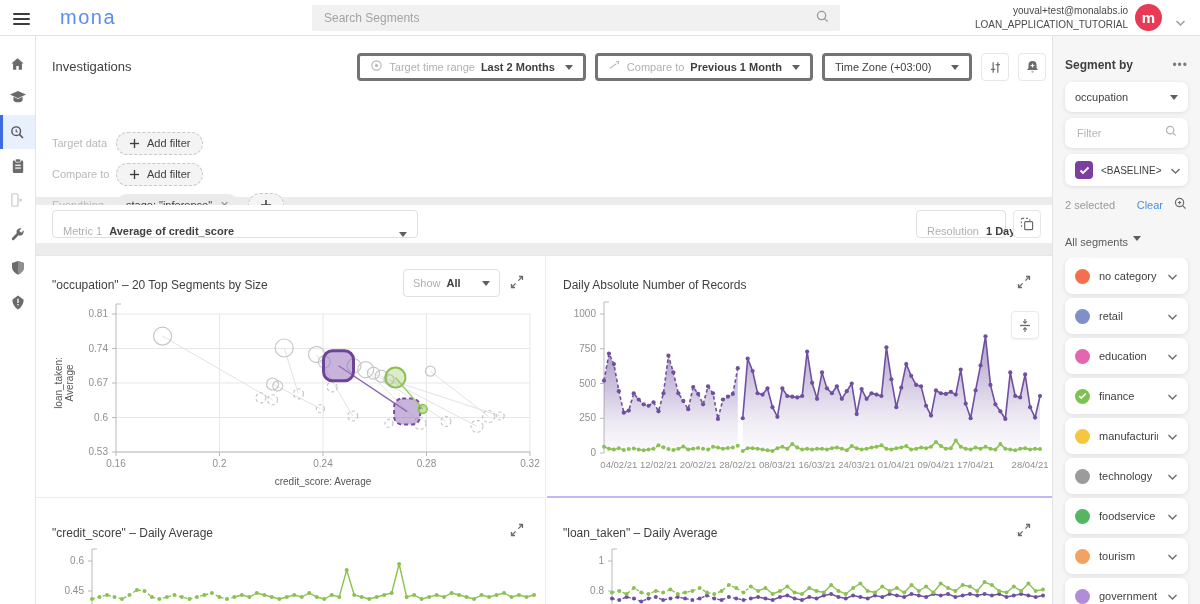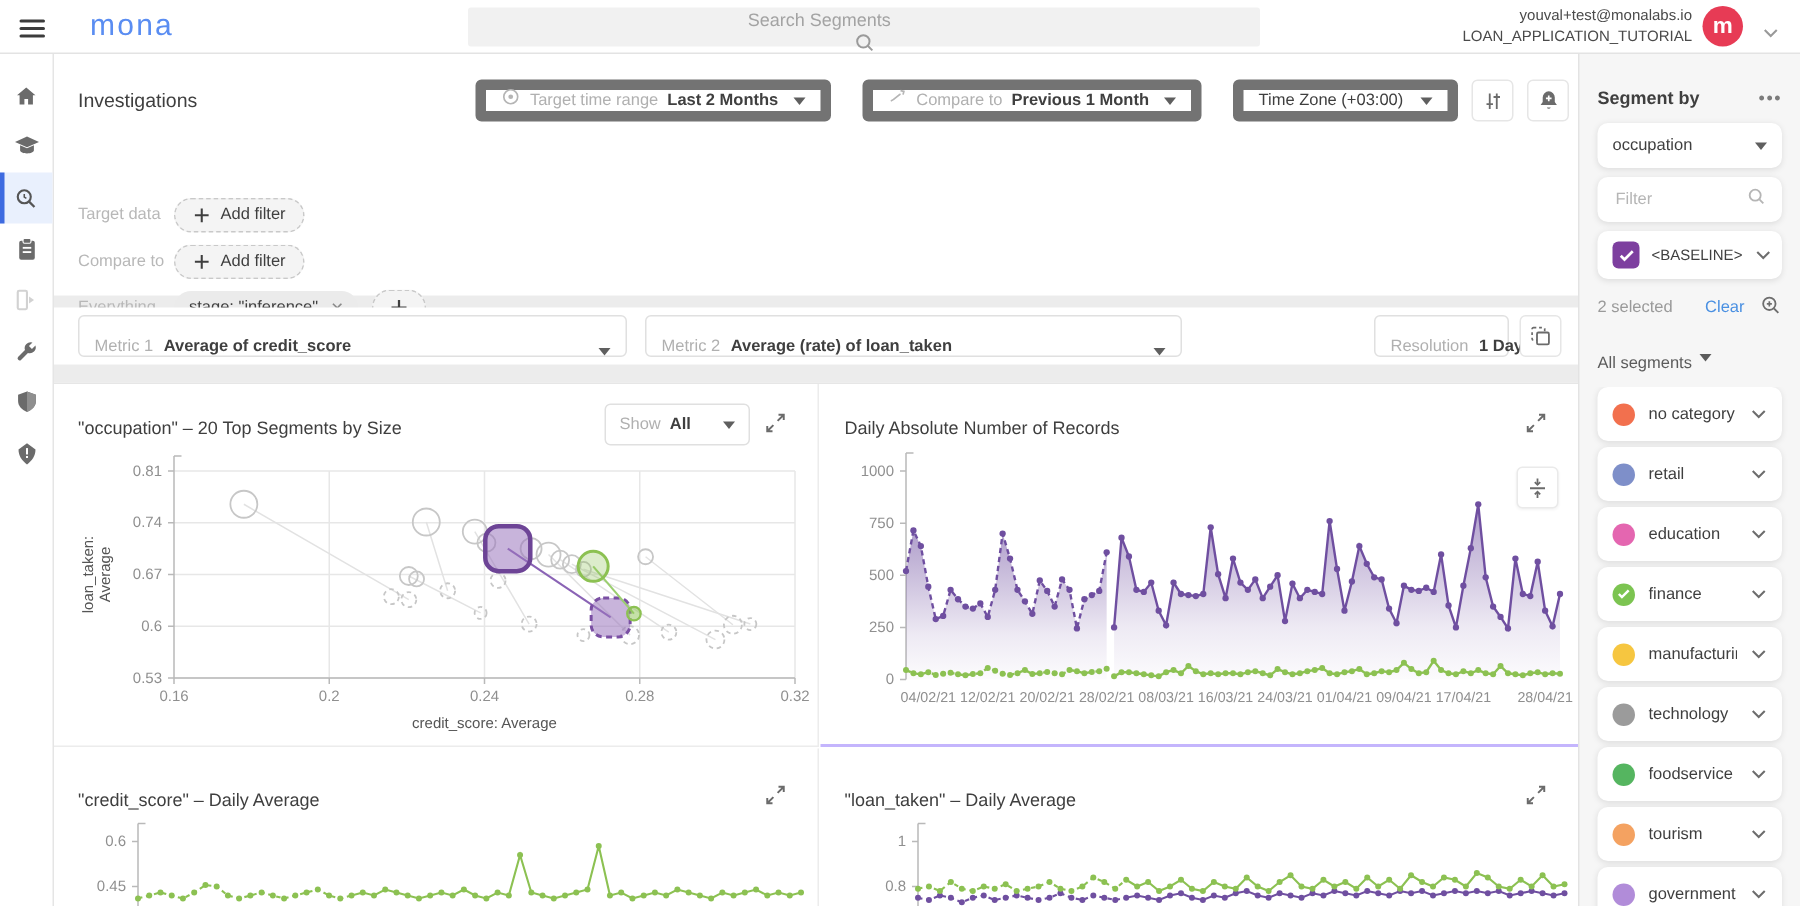--- a/index.html
+++ b/index.html
@@ -4,42 +4,42 @@
 <style>
   html,body{margin:0;padding:0;background:#dfdfdf;}
   *{box-sizing:border-box;font-family:"Liberation Sans",sans-serif;}
   .page{position:relative;width:1200px;height:604px;overflow:hidden;background:#ececec;}
 
   
   .topbar{position:absolute;top:0;left:0;width:1200px;height:36px;background:#fff;border-bottom:1px solid #e3e3e3;z-index:20;}
   .hamburger{position:absolute;left:13px;top:10px;width:17px;height:15px;cursor:pointer;}
   .hamburger span{display:block;height:2px;background:#3c3c3c;margin:3px 0;border-radius:1px;}
   .logo{position:absolute;left:60px;top:6px;font-size:20px;font-weight:500;color:#5a8df2;letter-spacing:1.5px;}
-  .searchbox{position:absolute;left:312px;top:5px;width:528px;height:26px;background:#f1f1f1;border-radius:2px;display:flex;align-items:center;padding:0 10px;flex-direction:column;}
+  .searchbox{position:absolute;left:312px;top:5px;width:528px;height:26px;background:#f1f1f1;border-radius:2px;display:flex;align-items:center;padding:0 10px;}
   .searchbox input{flex:1;border:none;background:transparent;outline:none;font-size:12px;color:#555;}
   .searchbox input::placeholder{color:#a3a3a3;}
   .userblock{position:absolute;right:72px;top:4px;text-align:right;}
   .user-email{font-size:10px;color:#4a4a4a;line-height:14px;}
   .user-context{font-size:10px;color:#4a4a4a;line-height:14px;}
   .avatar{position:absolute;right:38px;top:4px;width:27px;height:27px;border-radius:50%;background:#e73b55;color:#fff;font-size:15px;font-weight:600;display:flex;align-items:center;justify-content:center;cursor:pointer;}
   .avatar-caret{position:absolute;right:14px;top:13px;}
 
   
   .leftnav{position:absolute;top:36px;left:0;width:36px;bottom:0;background:#fff;border-right:1px solid #e5e5e5;z-index:10;padding-top:11px;}
   .nav-item{height:34px;display:flex;align-items:center;justify-content:center;position:relative;cursor:pointer;}
   .nav-item.active{background:#e9f0fd;}
   .nav-item.active::before{content:"";position:absolute;left:0;top:0;bottom:0;width:3px;background:#3e6be0;}
 
   
   .main{position:absolute;left:36px;top:36px;width:1016px;bottom:0;background:#ececec;}
   .sec-filters{position:absolute;top:0;left:0;right:0;height:161px;background:#fff;}
   .page-title{position:absolute;left:16px;top:23px;font-size:13px;font-weight:400;color:#3f3f3f;}
 
   .hdr-controls{position:absolute;top:17px;right:6px;height:28px;display:flex;gap:9px;}
-  .dd-box{height:28px;border:7px solid #737373;border-radius:4px;background:#fff;display:flex;align-items:center;padding:0 10px;gap:6px;cursor:pointer;margin-left:12px;}
+  .dd-box{height:28px;border:3px solid #737373;border-radius:4px;background:#fff;display:flex;align-items:center;padding:0 10px;gap:6px;cursor:pointer;}
   .dd-label{font-size:11px;color:#b0b0b0;white-space:nowrap;}
   .dd-value{font-size:11px;color:#3f3f3f;font-weight:700;white-space:nowrap;}
   .caret{width:0;height:0;border-left:4px solid transparent;border-right:4px solid transparent;border-top:5px solid #5f5f5f;margin-left:4px;}
   .icon-btn{width:28px;height:28px;border:1px solid #e6e6e6;border-radius:4px;background:#fff;display:flex;align-items:center;justify-content:center;cursor:pointer;}
 
   .filter-row{position:absolute;left:16px;height:24px;display:flex;align-items:center;}
   .filter-row .row-label{width:64px;font-size:11px;color:#b8b8b8;}
   .pill-btn{height:23px;border:1px dashed #c9c9c9;border-radius:12px;background:#f4f4f4;display:flex;align-items:center;padding:0 12px;gap:7px;font-size:11px;color:#3f3f3f;font-weight:500;cursor:pointer;}
   .chip{height:23px;border-radius:12px;background:#ebebeb;display:flex;align-items:center;padding:0 10px;gap:8px;font-size:11px;color:#3f3f3f;font-weight:500;}
   .chip .x{color:#8a8a8a;font-size:11px;cursor:pointer;}
@@ -251,26 +251,20 @@
               <line x1="1" y1="6" x2="11" y2="6" stroke="#3f3f3f" stroke-width="1.5"></line>
             </svg>
         </div>
       </div>
     </div>
 
     <div class="metric-row">
       <div class="metric-box" style="left:16px;width:366px;">
         <span class="dd-label">Metric 1</span>
         <span class="dd-value">Average of credit_score</span>
-        <span class="spacer"></span>
-          <span class="caret"></span>
-      </div>
-      <div class="metric-box" style="left:394px;width:358px;">
-        <span class="dd-label">Metric 2</span>
-        <span class="dd-value">Average (rate) of loan_taken</span>
         <span class="spacer"></span>
           <span class="caret"></span>
       </div>
       <div class="metric-box" style="left:880px;width:90px;">
         <span class="dd-label">Resolution</span>
         <span class="dd-value">1 Day</span>
         <span class="caret"></span>
       </div>
       <div class="icon-btn" style="position:absolute;left:977px;top:5px;">
         <svg width="14" height="14" viewBox="0 0 15 15">

